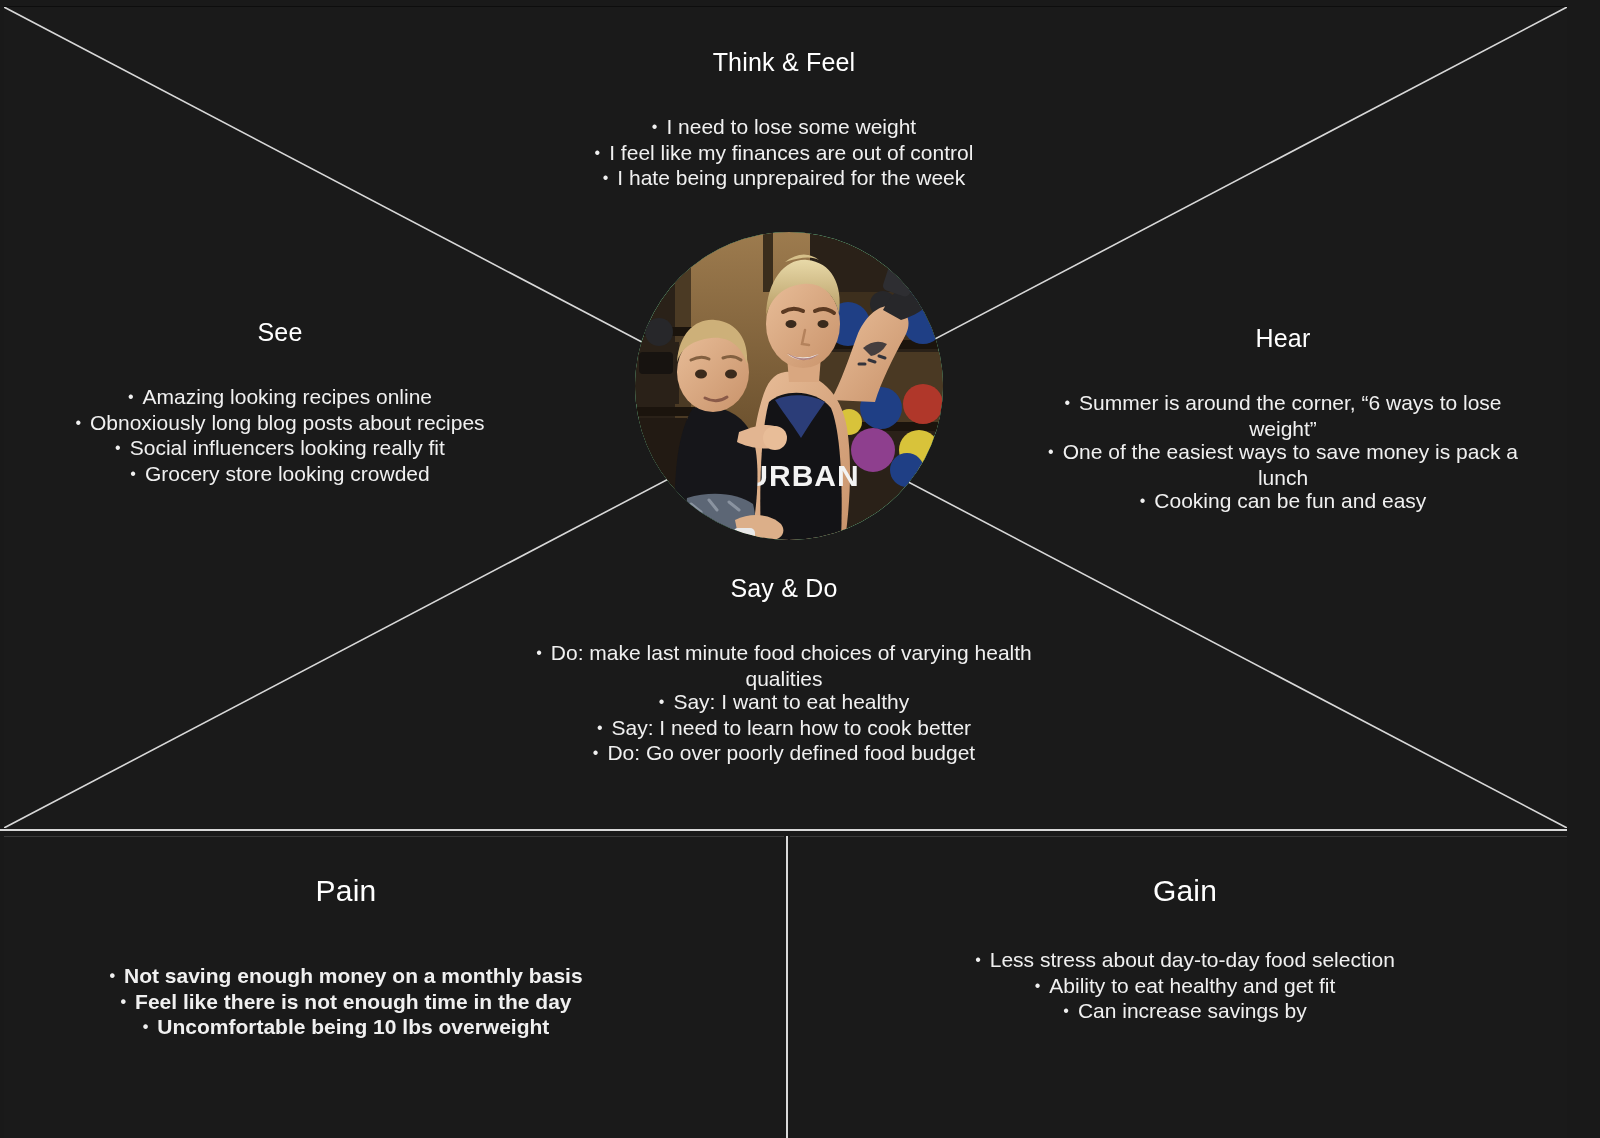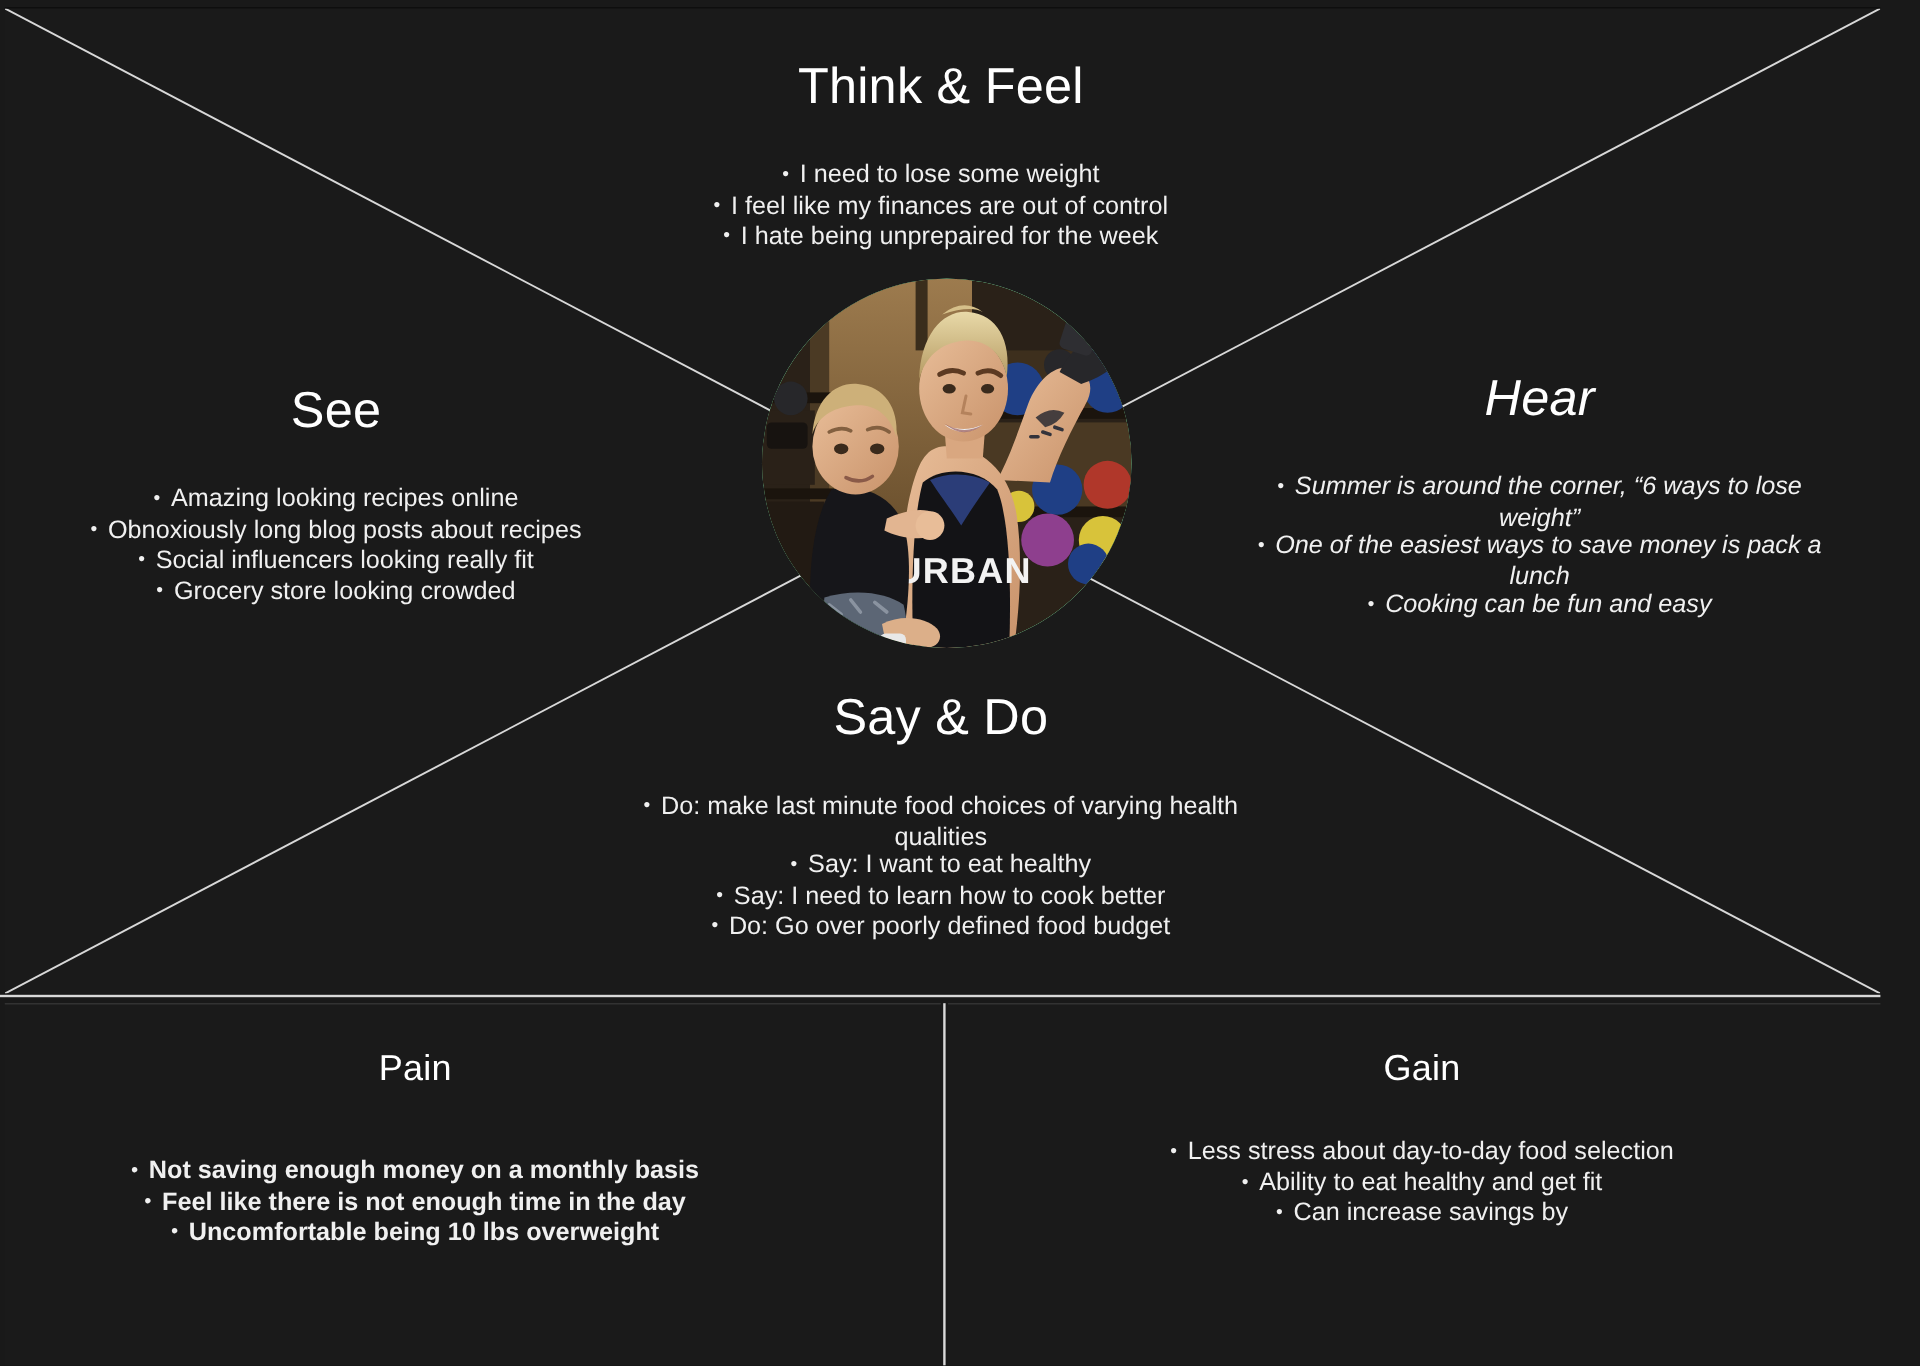--- a/index.html
+++ b/index.html
@@ -58,21 +58,21 @@
     background: #d9d9d9;
   }
 
   
   .quad {
     position: absolute;
     text-align: center;
     color: #f2f2f2;
   }
   .quad-title {
-    font-size: 42px;
+    font-size: 25px;
     font-weight: 400;
     letter-spacing: .2px;
     color: #ffffff;
     margin-bottom: 38px;
     white-space: nowrap;
   }
   .bullets { list-style: none; }
   .bullets li {
     font-size: 21px;
     line-height: 23.5px;
@@ -89,21 +89,21 @@
     top: -2px;
   }
 
   
   #q-think  { left: 484px;  top: 48px;  width: 600px; }
   #q-think .bullets { margin-top: 30px; }
 
   #q-see    { left: 30px;   top: 318px; width: 500px; }
   #q-see .bullets { margin-top: 28px; }
 
-  #q-hear   { left: 1038px; top: 308px; width: 490px; font-style: italic; }
+  #q-hear   { left: 1038px; top: 324px; width: 490px; }
   #q-hear .bullets { margin-top: 28px; }
 
   #q-saydo  { left: 534px;  top: 574px; width: 500px; }
   #q-saydo .bullets { margin-top: 28px; }
 
   #q-pain   { left: 46px;   top: 874px; width: 600px; }
   #q-pain .bullets { margin-top: 56px; font-weight: bold; }
 
   #q-gain   { left: 895px;  top: 874px; width: 580px; }
   #q-gain .bullets { margin-top: 40px; }

